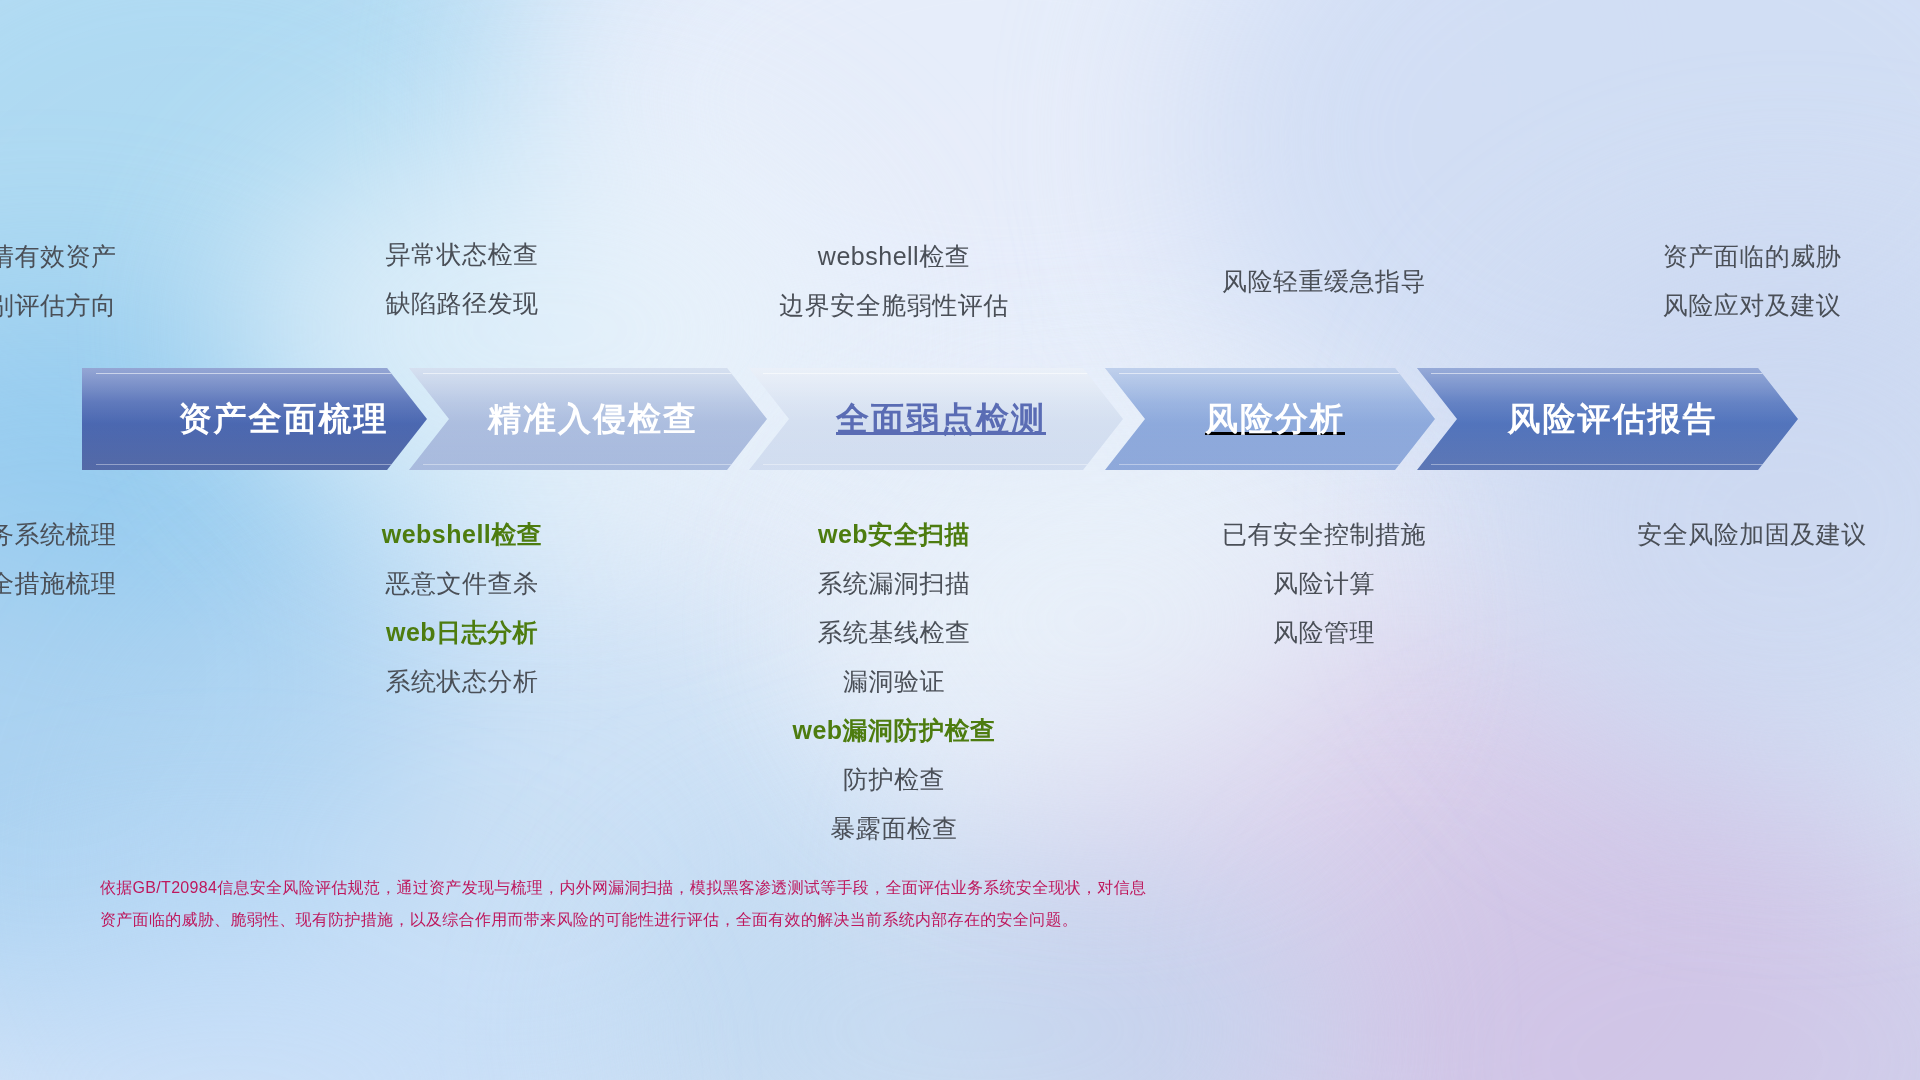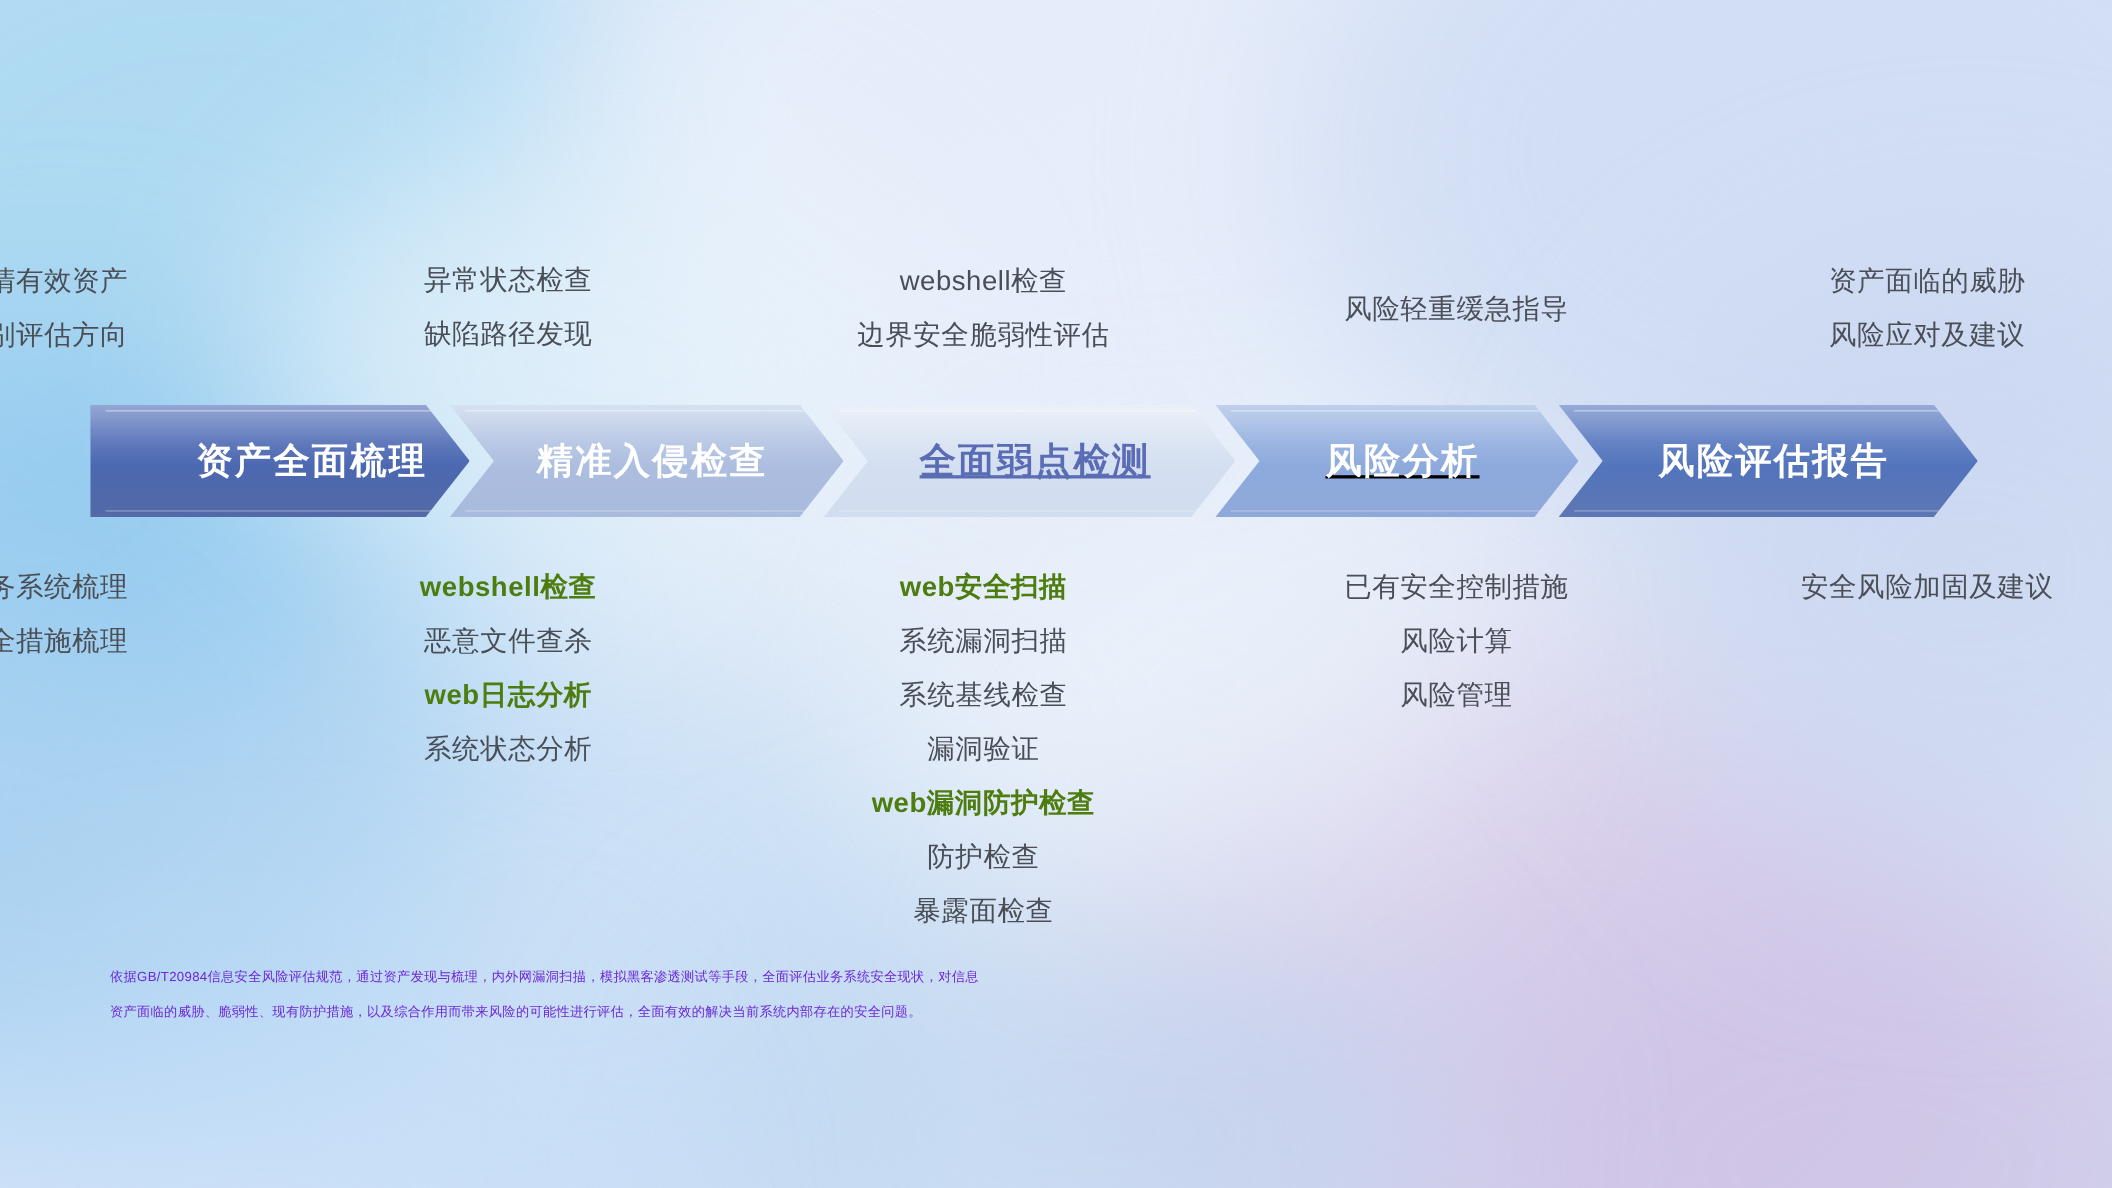--- a/index.html
+++ b/index.html
@@ -153,23 +153,23 @@
 
   .chev.s5 { flex: 0 0 381px; background: linear-gradient(180deg,#6a86c7 0%, #5375bd 52%, #4b68ad 100%); }
   .chev.s5 .label { color: #ffffff; }
 
   
   #footer {
     position: absolute;
     left: 100px;
     top: 872px;
     width: 1650px;
-    font-size: 12px;
+    font-size: 16px;
     line-height: 32px;
-    color: #6d28d9;
+    color: #be185d;
     letter-spacing: .3px;
   }
   #footer p { margin: 0; }
 </style>
 </head>
 <body>
 
 <div id="bg">
   <div class="blob b1"></div>
   <div class="blob b2"></div>

